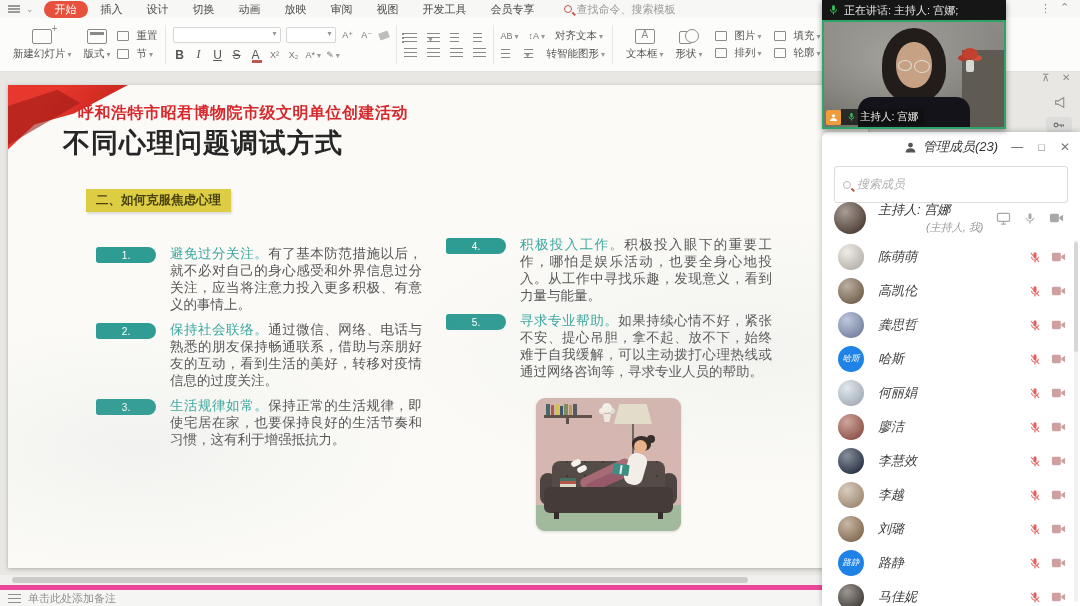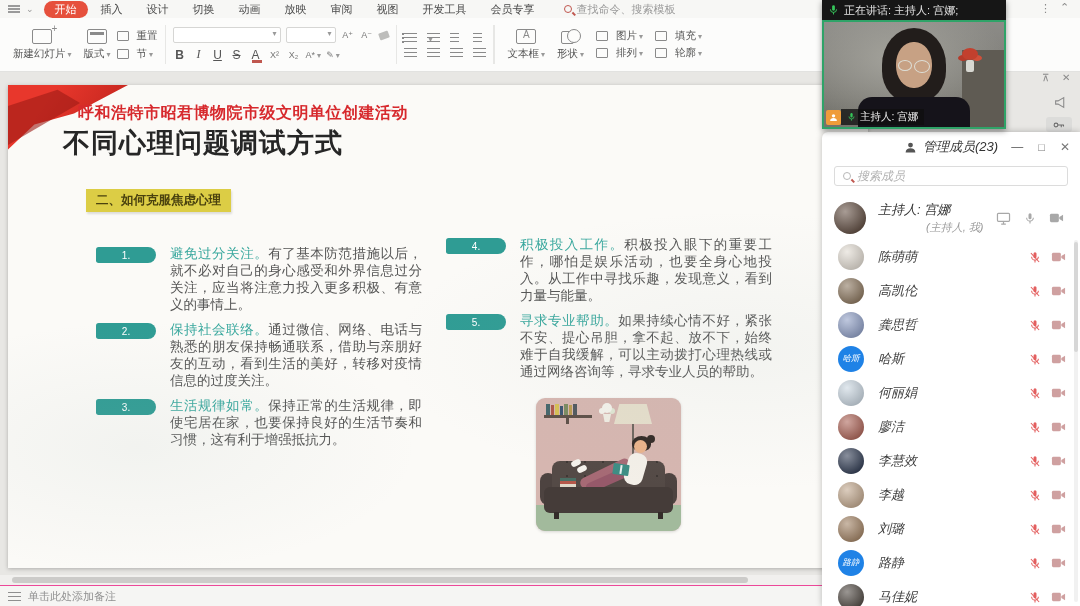--- a/index.html
+++ b/index.html
@@ -124,21 +124,21 @@
            transform:rotate(16deg);}
   .w-book{position:absolute;right:44px;bottom:44px;width:16px;height:11px;background:#3e8d84;border-radius:1px;transform:rotate(8deg);}
   .w-book::after{content:"";position:absolute;left:7px;top:1px;width:1.5px;height:9px;background:#e8f0ee;}
   .w-head{position:absolute;right:26px;bottom:66px;width:13px;height:13px;background:#e9b28a;border-radius:50%;}
   .w-hair{position:absolute;right:22px;bottom:68px;width:19px;height:15px;background:#332a26;border-radius:55% 55% 45% 45%;}
   .w-bun{position:absolute;right:18px;bottom:76px;width:8px;height:8px;background:#332a26;border-radius:50%;}
 
   
   .hscroll{position:absolute;left:0;top:575px;right:0;height:10px;background:#f1f0ee;}
   .hthumb{position:absolute;left:12px;top:2px;width:736px;height:6px;background:#cccbc9;border-radius:3px;}
-  .notesbar{position:absolute;left:0;top:585px;right:0;height:21px;background:#f5f5f3;border-top:1px solid #ec4899;
+  .notesbar{position:absolute;left:0;top:585px;right:0;height:21px;background:#f5f5f3;border-top:5px solid #ec4899;
             display:flex;align-items:center;font-size:11px;color:#8f8f8f;}
   .notes-icon{width:13px;height:9px;position:relative;margin:0 7px 0 8px;}
   .notes-icon::before{content:"";position:absolute;left:0;top:0;width:13px;height:1.4px;background:#8f8f8f;
                       box-shadow:0 4px 0 #8f8f8f,0 8px 0 #8f8f8f;}
 
   
   .strip-ico{position:absolute;color:#8a8a8a;font-size:11px;z-index:1;}
   .keybtn{position:absolute;left:1046px;top:117px;width:26px;height:15px;background:#dcdcda;border-radius:3px;z-index:1;
           display:flex;align-items:center;justify-content:center;}
 
@@ -164,21 +164,21 @@
          color:#eee;font-size:10.5px;white-space:nowrap;}
 
   
   .panel{position:absolute;left:822px;top:132px;width:258px;height:474px;background:#fff;z-index:2;
          border-radius:6px 0 0 0;box-shadow:0 0 6px rgba(0,0,0,.25);font-size:13px;font-style:italic;}
   .phead{position:absolute;left:0;right:0;top:0;height:30px;display:flex;align-items:center;justify-content:center;
          gap:6px;color:#333;}
   .pctl{position:absolute;right:10px;top:0;height:30px;display:flex;align-items:center;gap:15px;color:#777;font-size:12px;}
   .pctl span{cursor:default;}
   .pctl .maxi{font-size:11px;}
-  .psearch{position:absolute;left:12px;right:12px;top:34px;height:20px;border:1px solid #dcdcdc;border-radius:3px;
+  .psearch{position:absolute;left:12px;right:12px;top:34px;height:37px;border:1px solid #dcdcdc;border-radius:3px;
            display:flex;align-items:center;gap:6px;padding:0 8px;color:#b2b2b2;font-size:12px;background:#fff;}
   .host-row{position:absolute;left:0;right:0;top:64px;height:44px;display:flex;align-items:center;padding:0 12px;}
   .havatar{width:32px;height:32px;border-radius:50%;flex:0 0 32px;
            background-image:radial-gradient(circle at 35% 30%,rgba(255,255,255,.4),rgba(0,0,0,.25) 75%);}
   .hmeta{margin-left:12px;flex:1;min-width:0;}
   .hname{color:#333;font-size:13px;}
   .hsub{color:#9b9b9b;font-size:11px;margin-top:1px;margin-left:48px;}
   .hicons{display:flex;align-items:center;gap:13px;color:#a8a8a8;margin-right:4px;}
   .mlist{position:absolute;left:0;right:0;top:108px;bottom:0;overflow:hidden;}
   .mrow{height:34px;display:flex;align-items:center;padding:0 14px 0 16px;}
@@ -284,20 +284,34 @@
         </div>
         <div class="fontrow" style="gap:10px;">
           <span class="lines"></span>
           <span class="lines"></span>
           <span class="lines"></span>
           <span class="lines"></span>
         </div>
       </div>
     </div>
     <div class="rsep"></div>
+    <div class="rgroup">
+      <div class="fontcol">
+        <div class="fontrow" style="gap:10px;">
+          <span class="fmtbtn afx caret">AB</span>
+          <span class="fmtbtn afx caret">↕A</span>
+          <span class="lbl caret">对齐文本</span>
+        </div>
+        <div class="fontrow" style="gap:10px;">
+          <span class="lines short"></span>
+          <span class="lines short caret"></span>
+          <span class="lbl caret">转智能图形</span>
+        </div>
+      </div>
+    </div>
     <div class="rsep"></div>
     <div class="rgroup">
       <div class="bigbtn">
         <span class="bigicon textbox"></span>
         <span class="lbl caret">文本框</span>
       </div>
       <div class="bigbtn">
         <span class="bigicon shapes"></span>
         <span class="lbl caret">形状</span>
       </div>

